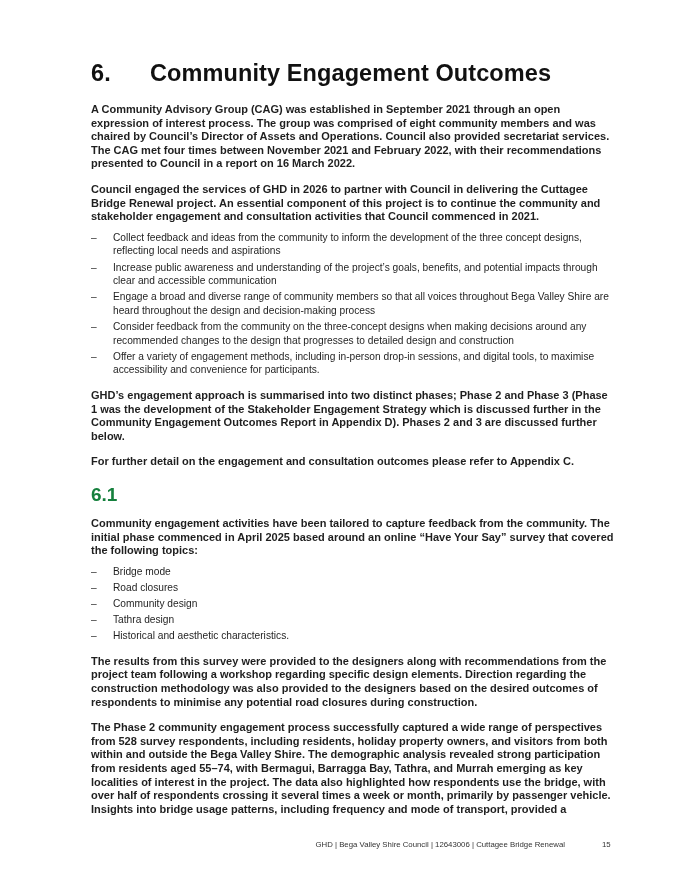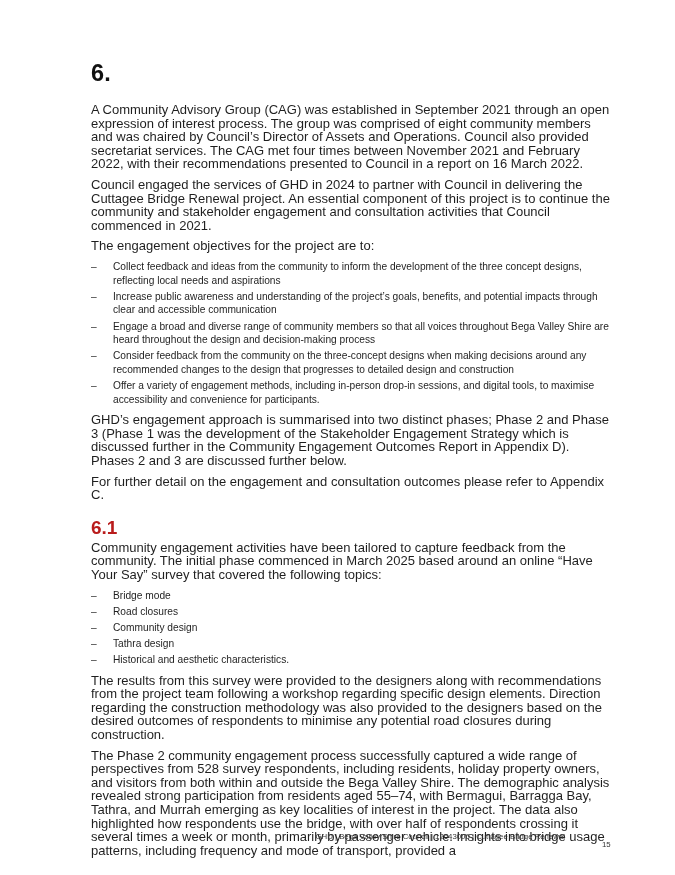--- a/index.html
+++ b/index.html
@@ -29,30 +29,31 @@
     color: #111;
     margin: 0 0 15px 0;
     letter-spacing: 0.1px;
   }
   .h1 .num { width: 59px; flex: none; }
   .h2 {
     display: flex;
     font-weight: bold;
     font-size: 19px;
     line-height: 21px;
-    color: #b91c1c;
+    color: #15803d;
     margin: 15px 0 3px 0;
   }
   .h2 .num { width: 59px; flex: none; }
   .h2 .txt { width: 360px; }
   p {
-    margin: 2px 0 7px 0;
-    font-size: 13px;
+    margin: 12px 0 7px 0;
+    font-size: 11px;
     line-height: 13.6px;
     color: #1f1f1f;
+    font-weight: bold;
   }
   ul.dash {
     list-style: none;
     margin: 0 0 7px 0;
     padding: 0;
   }
   ul.dash li {
     display: flex;
     font-size: 10.2px;
     line-height: 13.6px;
@@ -69,41 +70,41 @@
     position: absolute;
     left: 0;
     right: 0;
     top: 832px;
     font-size: 7.8px;
     color: #333;
   }
   .footer .ftxt {
     position: absolute;
     right: 110px;
-    top: 0;
+    top: 8px;
     white-space: nowrap;
   }
   .footer .pnum {
     position: absolute;
     left: 602px;
     top: 8px;
   }
 </style>
 </head>
 <body>
 
 <div class="page">
 
   <div class="h1">
     <span class="num">6.</span>
+    <span class="txt">Community Engagement Outcomes</span>
   </div>
 
   <p>A Community Advisory Group (CAG) was established in September 2021 through an open expression of interest process. The group was comprised of eight community members and was chaired by Council’s Director of Assets and Operations. Council also provided secretariat services. The CAG met four times between November 2021 and February 2022, with their recommendations presented to Council in a report on 16 March 2022.</p>
-  <p>Council engaged the services of GHD in 2024 to partner with Council in delivering the Cuttagee Bridge Renewal project. An essential component of this project is to continue the community and stakeholder engagement and consultation activities that Council commenced in 2021.</p>
-  <p>The engagement objectives for the project are to:</p>
+  <p>Council engaged the services of GHD in 2026 to partner with Council in delivering the Cuttagee Bridge Renewal project. An essential component of this project is to continue the community and stakeholder engagement and consultation activities that Council commenced in 2021.</p>
 
   <ul class="dash">
     <li>
       <span class="dash-mark">–</span>
       <span>Collect feedback and ideas from the community to inform the development of the three concept designs, reflecting local needs and aspirations</span>
     </li>
     <li>
       <span class="dash-mark">–</span>
       <span>Increase public awareness and understanding of the project’s goals, benefits, and potential impacts through clear and accessible communication</span>
     </li>
@@ -121,21 +122,21 @@
     </li>
   </ul>
 
   <p>GHD’s engagement approach is summarised into two distinct phases; Phase 2 and Phase 3 (Phase 1 was the development of the Stakeholder Engagement Strategy which is discussed further in the Community Engagement Outcomes Report in Appendix D).  Phases 2 and 3 are discussed further below.</p>
   <p>For further detail on the engagement and consultation outcomes please refer to Appendix C.</p>
 
   <div class="h2">
     <span class="num">6.1</span>
   </div>
 
-  <p>Community engagement activities have been tailored to capture feedback from the community. The initial phase commenced in March 2025 based around an online “Have Your Say” survey that covered the following topics:</p>
+  <p>Community engagement activities have been tailored to capture feedback from the community. The initial phase commenced in April 2025 based around an online “Have Your Say” survey that covered the following topics:</p>
 
   <ul class="dash short">
     <li>
       <span class="dash-mark">–</span>
       <span>Bridge mode</span>
     </li>
     <li>
       <span class="dash-mark">–</span>
       <span>Road closures</span>
     </li>

